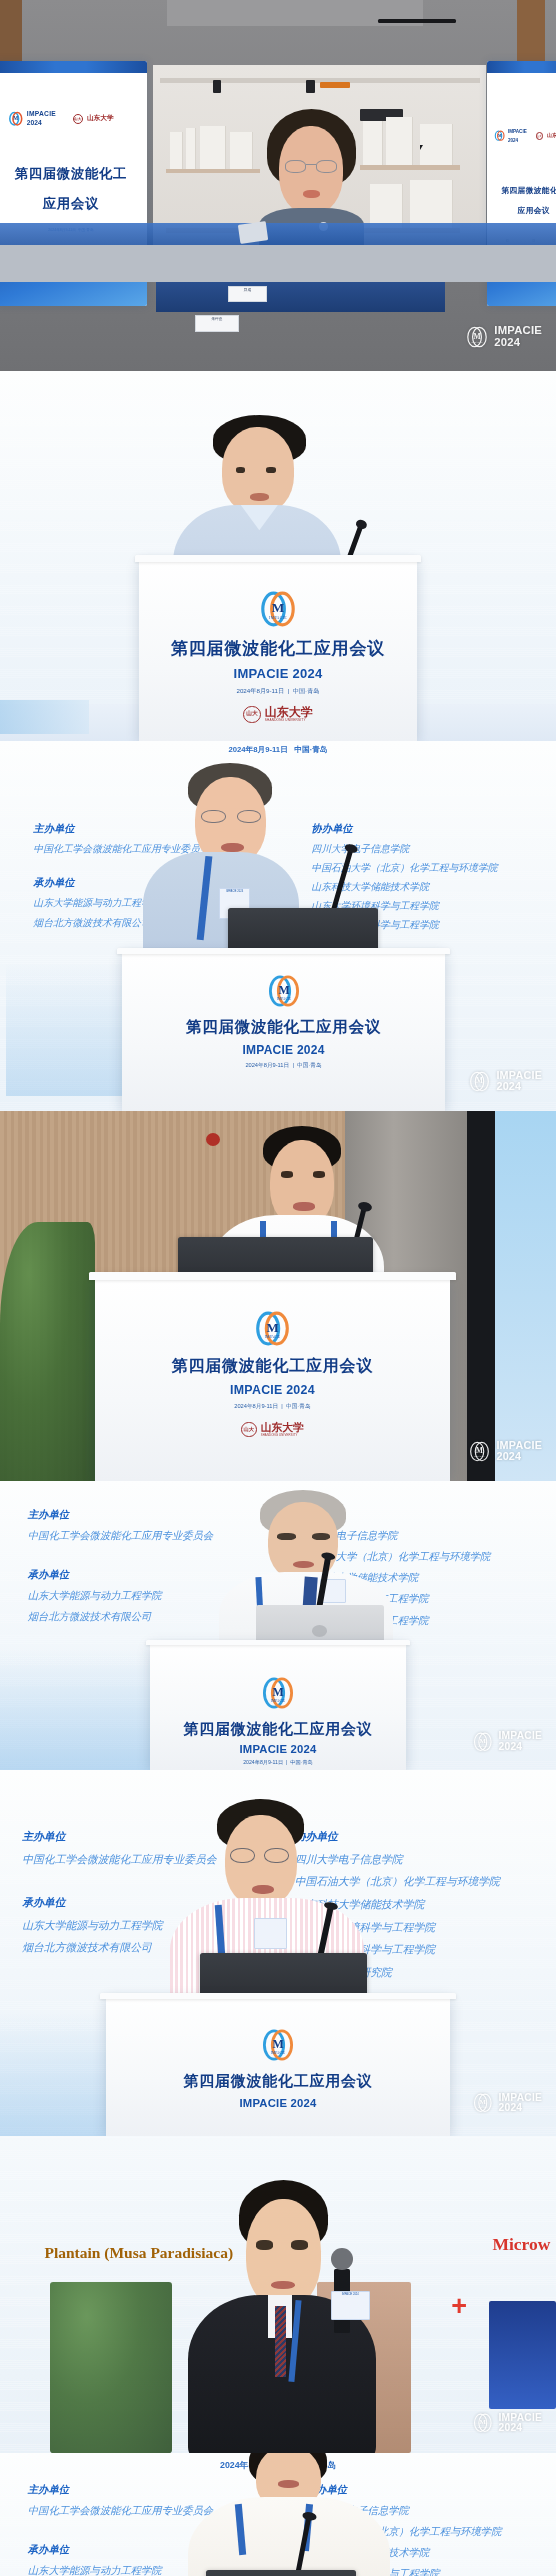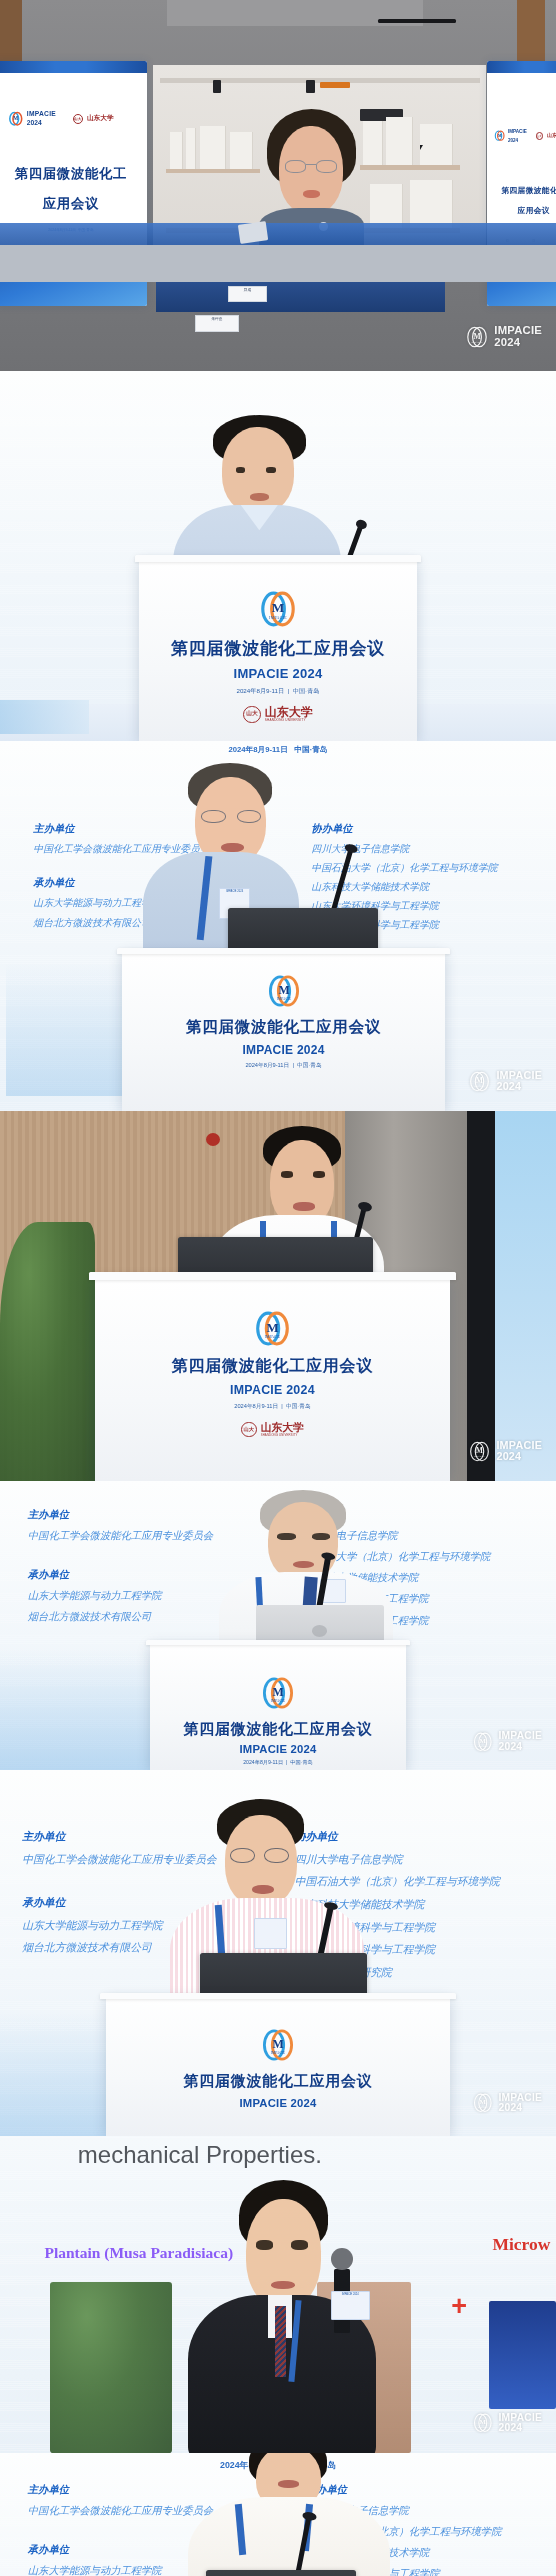--- a/index.html
+++ b/index.html
@@ -88,21 +88,21 @@
   
   .led-screen { position:absolute; background:linear-gradient(180deg,#e6e3df,#d8d6d3); overflow:hidden; }
   .shelf { position:absolute; background:#cdb9a6; }
   .book { position:absolute; background:#f2f0ec; border-right:0.5px solid #d8d4cd; }
   .audience-row { position:absolute; }
   .audience-head { position:absolute; border-radius:50% 50% 42% 42%; }
   .table-blue { position:absolute; background:linear-gradient(180deg,#2a4f8e,#1d3d74); }
 
   
   .big-slide-text { position:absolute; color:#4e5258; white-space:nowrap; }
-  .plantain-txt  { position:absolute; color:#8b5cf6; font-family:"Liberation Serif", serif; white-space:nowrap; }
+  .plantain-txt  { position:absolute; color:#a16207; font-family:"Liberation Serif", serif; white-space:nowrap; }
   .microw-txt    { position:absolute; color:#d7342c; font-family:"Liberation Serif", serif; font-weight:bold; white-space:nowrap; }
   .plus-sign     { position:absolute; color:#e23b2f; font-weight:bold; }
 
   .green-plant { position:absolute; background:
      radial-gradient(ellipse at 30% 20%, #5c8d4a 0%, #3f6b33 45%, #2c4f27 100%); }
 
   .wood-wall { position:absolute; background:
      repeating-linear-gradient(90deg,#c2a486 0 3.6px,#b99a7c 3.6px 7.2px); }
   .pillar { position:absolute; background:linear-gradient(90deg,#8d8a86,#a7a39e 40%,#8b8884); }
 </style>
@@ -584,21 +584,20 @@
       <span>IMPACIE</span><br>
       <span>2024</span>
     </span>
   </div>
 </div>
 
 <div class="photo" id="p7" style="height:317px">
   <div style="position:absolute;inset:0;background:linear-gradient(180deg,#f5f9fc,#e9f1f8)"></div>
   <div class="scanlines" style="opacity:.45"></div>
 
-  <div class="big-slide-text" style="left:14%;top:1.5%;font-size:24px;color:#52565c">mechanical Properties.</div>
 
   <div class="plantain-txt" style="left:8%;top:34%;font-size:15.5px;font-weight:bold">Plantain (Musa Paradisiaca)</div>
 
   <div class="microw-txt" style="right:1%;top:31%;font-size:17.5px">Microw</div>
 
   <div class="plus-sign" style="right:16%;top:49%;font-size:27px">+</div>
 
   <div class="green-plant" style="left:9%;top:46%;width:22%;height:54%;border-radius:3.1px;opacity:.9"></div>
   <div style="position:absolute;left:57%;top:46%;width:17%;height:54%;background:
       linear-gradient(180deg,#c79b7f,#a87a5c);border-radius:2.1px;opacity:.85"></div>

